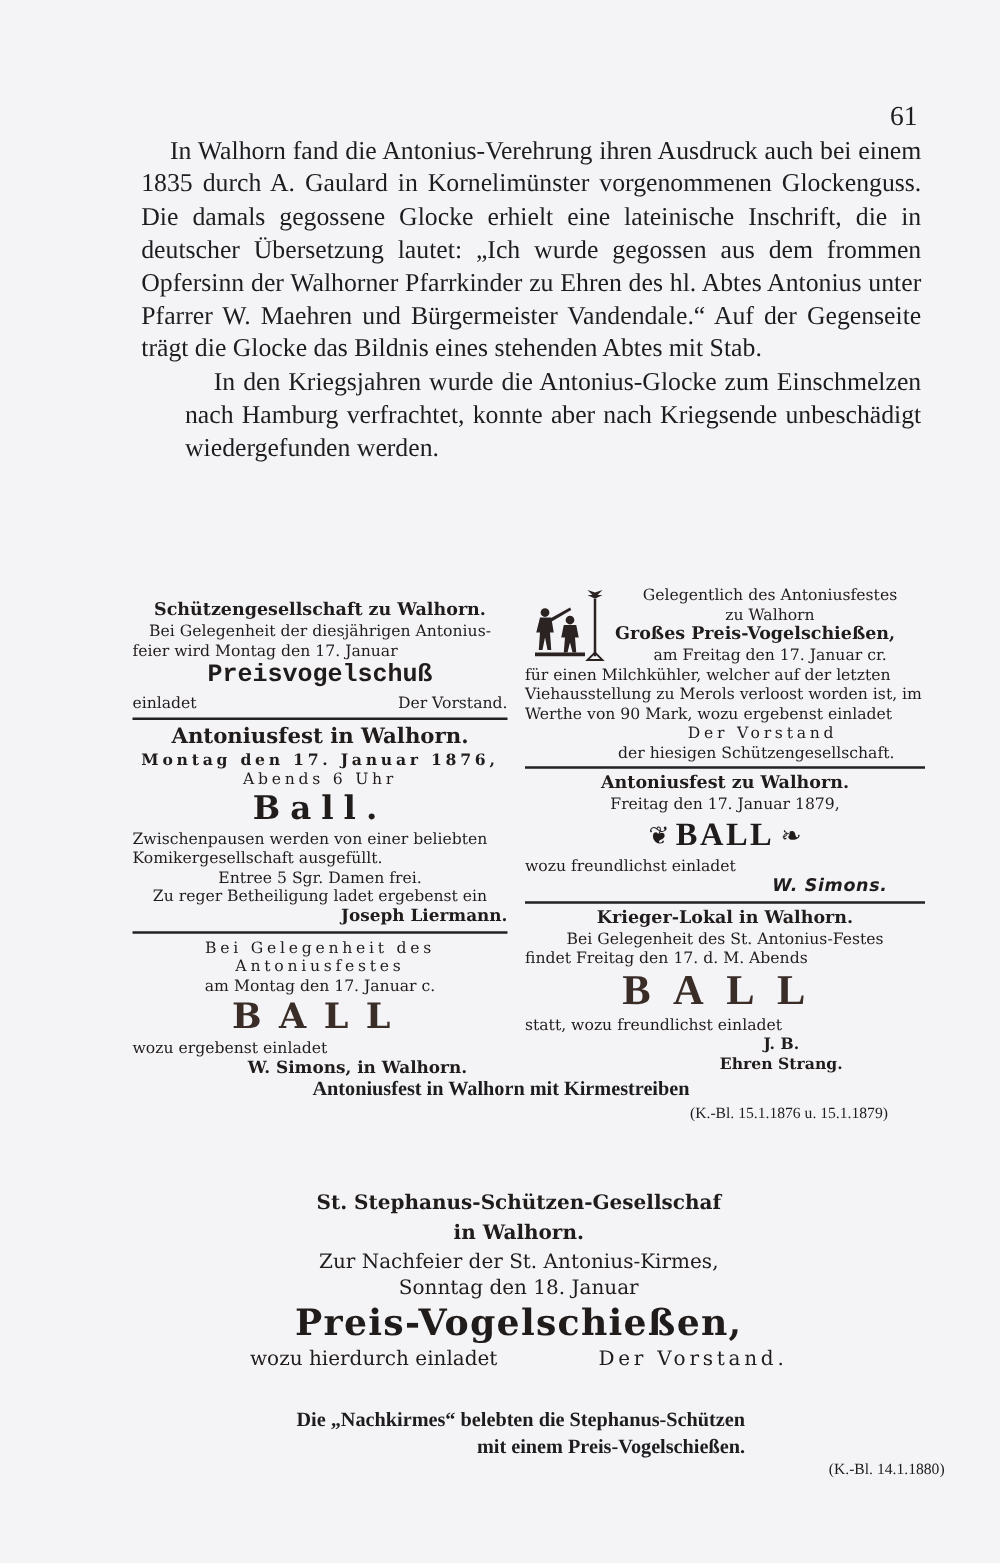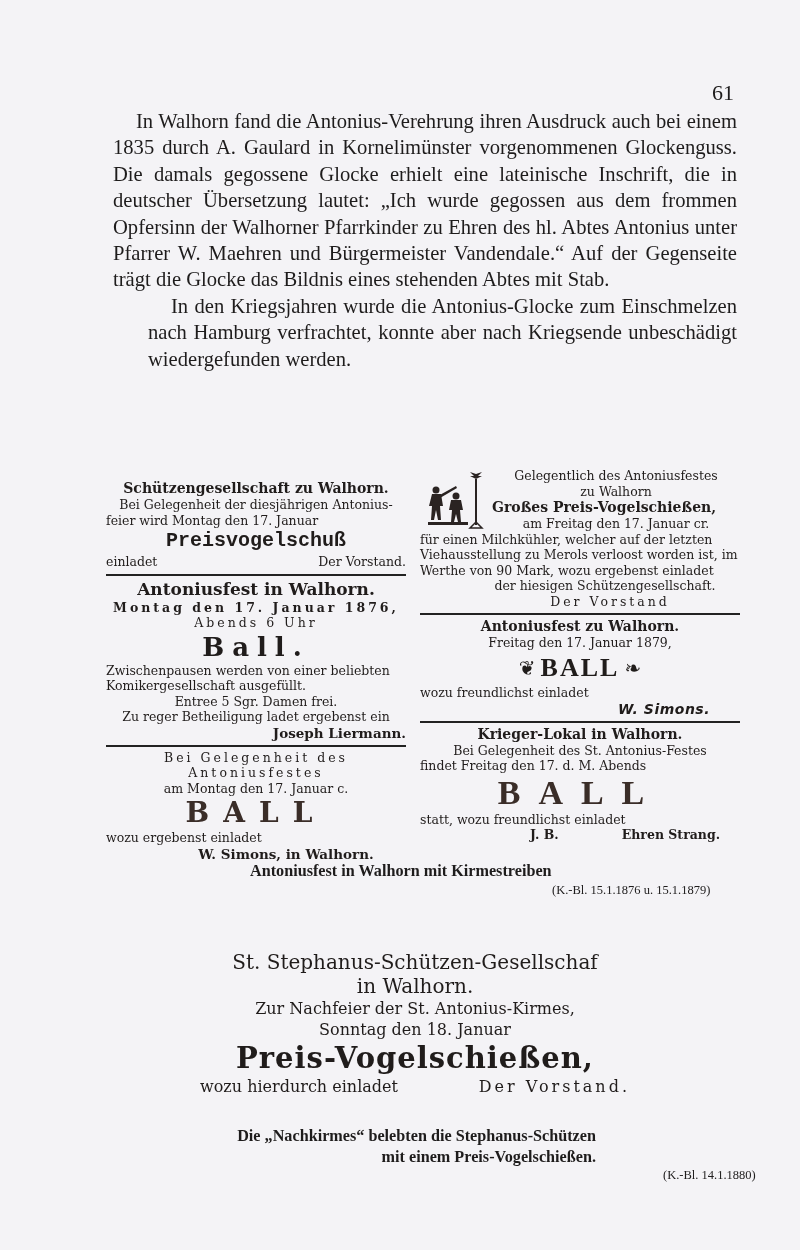--- a/index.html
+++ b/index.html
@@ -37,21 +37,21 @@
   .ital { font-style: italic; font-family: "DejaVu Sans", sans-serif; font-weight: bold; font-size: 14px; letter-spacing: 0.5px; }
   .spaced { letter-spacing: 3px; }
   .orn { display: inline-block; font-size: 20px; vertical-align: middle; }
 
   .fig { position: absolute; left: 426px; top: 470px; width: 64px; height: 60px; }
 
   .cap1 { position: absolute; left: 250px; top: 862px; font-size: 16.2px; font-weight: bold; }
   .src1 { position: absolute; left: 552px; top: 883px; font-size: 12.5px; }
 
   .ad3 { position: absolute; left: 200px; top: 950px; width: 430px; font-family: "DejaVu Serif", serif; color:#201c1b; text-align:center; }
-  .ad3 .h1 { font-size: 20px; font-weight: normal; line-height: 24px; }
+  .ad3 .h1 { font-size: 16px; font-weight: bold; line-height: 24px; }
   .ad3 .l { font-size: 16px; line-height: 21px; }
   .ad3 .pv { font-size: 29px; font-weight: bold; line-height: 36px; letter-spacing: 1px; }
   .ad3 .lastrow { display:flex; justify-content: space-between; font-size: 16px; line-height: 22px; }
 
   .cap2 { position: absolute; left: 216px; top: 1126px; width: 380px; font-size: 16.2px; font-weight: bold; text-align: right; line-height: 21px; }
   .src2 { position: absolute; left: 663px; top: 1168px; font-size: 12.5px; }
 </style>
 </head>
 <body>
 
@@ -117,22 +117,22 @@
     <div class="ad" style="padding-left:72px;">
       <div class="t c">Gelegentlich des Antoniusfestes</div>
       <div class="t c">zu Walhorn</div>
       <div class="hd" style="text-align:left;">Großes Preis-Vogelschießen,</div>
       <div class="t c">am Freitag den 17. Januar cr.</div>
     </div>
     <div class="ad">
       <div class="t">für einen Milchkühler, welcher auf der letzten</div>
       <div class="t">Viehausstellung zu Merols verloost worden ist, im</div>
       <div class="t">Werthe von 90 Mark, wozu ergebenst einladet</div>
+      <div class="t c spaced" style="padding-left:60px;">Der Vorstand</div>
       <div class="t c" style="padding-left:50px;">der hiesigen Schützengesellschaft.</div>
-      <div class="t c spaced" style="padding-left:60px;">Der Vorstand</div>
     </div>
     <div class="rule"></div>
 
     <div class="ad">
       <div class="hd">Antoniusfest zu Walhorn.</div>
       <div class="t c">Freitag den 17. Januar 1879,</div>
       <div class="c" style="line-height:34px;">
         <span class="orn">❦</span>
         <span class="ball3" style="display:inline-block; vertical-align:middle; font-family:'Liberation Serif',serif;">BALL</span>
         <span class="orn">❧</span>
@@ -141,21 +141,21 @@
       <div class="ital right" style="padding-right:30px;">W. Simons.</div>
     </div>
     <div class="rule"></div>
 
     <div class="ad">
       <div class="hd">Krieger-Lokal in Walhorn.</div>
       <div class="t c">Bei Gelegenheit des St. Antonius-Festes</div>
       <div class="t">findet Freitag den 17. d. M. Abends</div>
       <div class="ball4">BALL</div>
       <div class="t">statt, wozu freundlichst einladet</div>
-      <div class="t row" style="padding-left:110px; padding-right:20px; font-weight:bold;">
+      <div class="t row" style="padding-left:110px; padding-right:20px; font-weight:bold;flex-direction:column;">
         <span>J. B.</span>
         <span>Ehren Strang.</span>
       </div>
     </div>
   </div>
 
   <div class="cap1">Antoniusfest in Walhorn mit Kirmestreiben</div>
   <div class="src1">(K.-Bl. 15.1.1876 u. 15.1.1879)</div>
 
   <div class="ad3">

